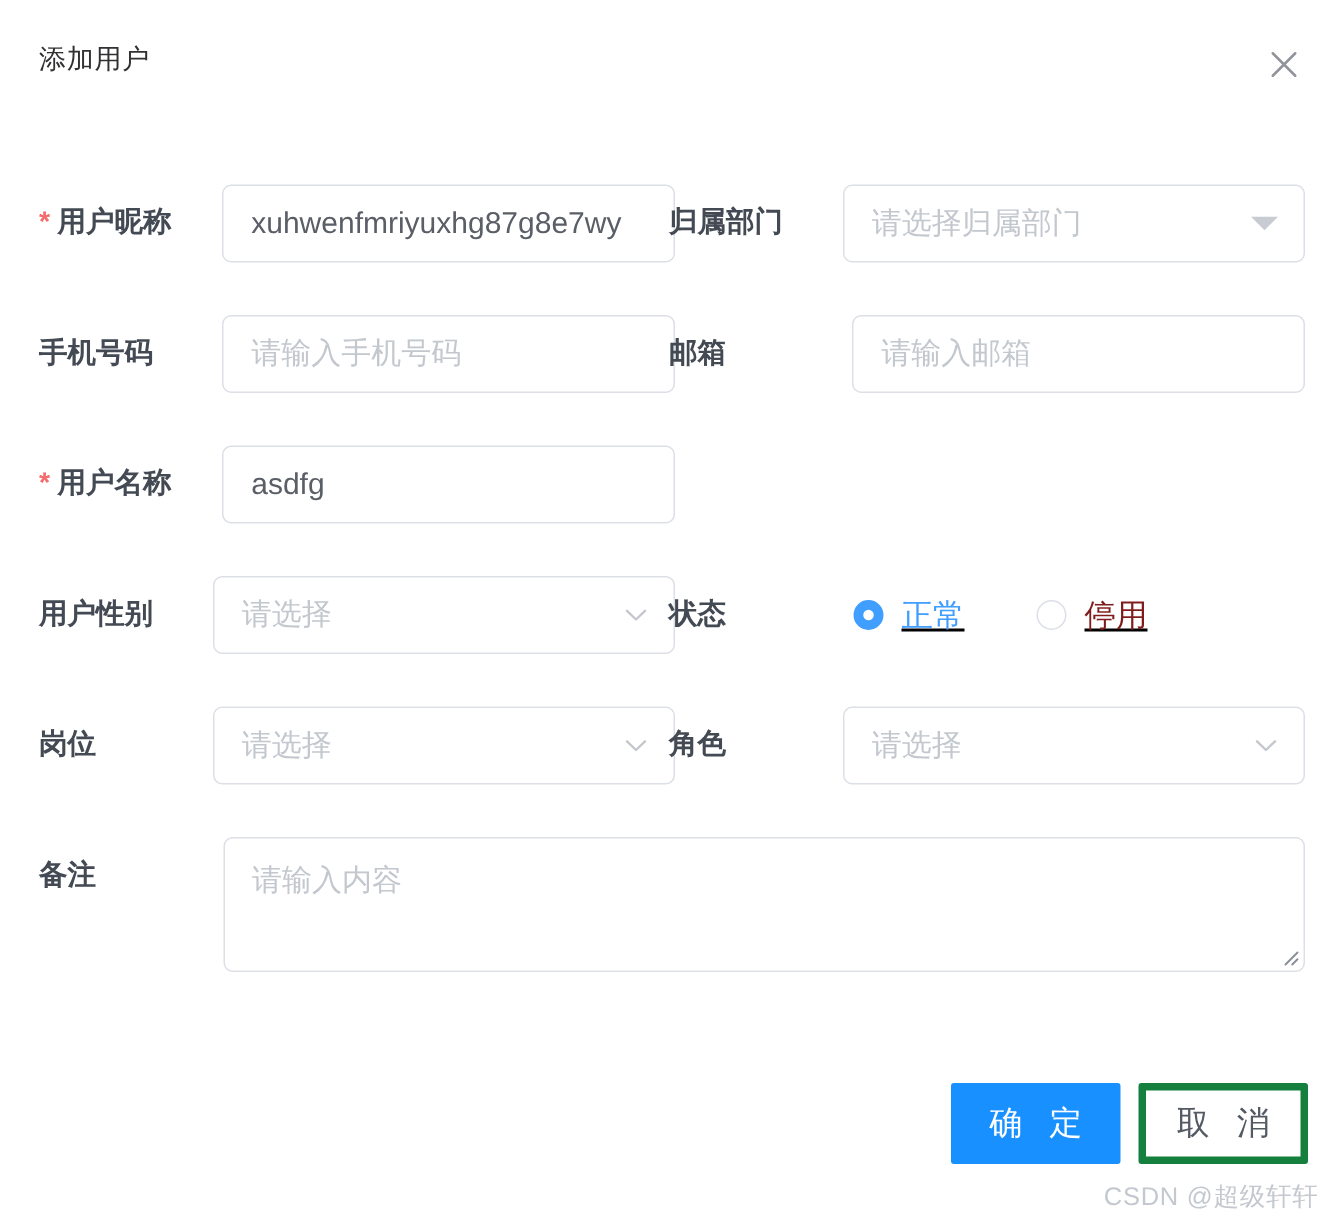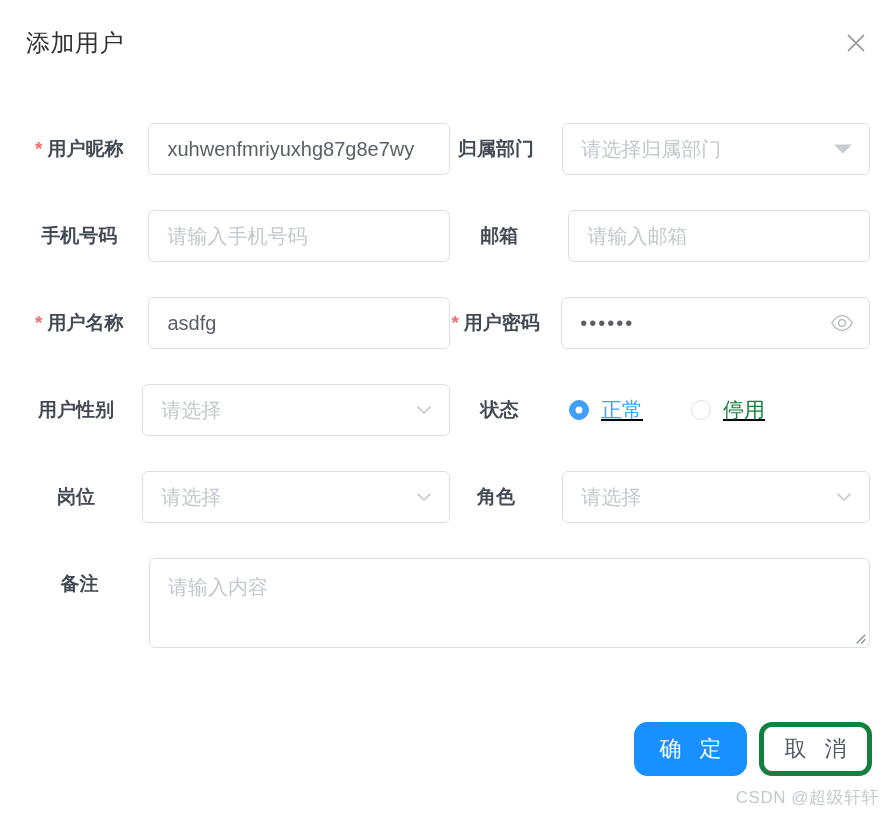--- a/index.html
+++ b/index.html
@@ -18,21 +18,21 @@
     overflow: hidden;
   }
   .dialog-header {
     position: absolute;
     left: 0; top: 0; right: 0;
     height: 90px;
   }
   .dialog-title {
     position: absolute;
     left: 26px; top: 27px;
-    font-size: 24px;
+    font-size: 18px;
     color: #303133;
     font-weight: 400;
     letter-spacing: 0.5px;
   }
   .close-btn {
     position: absolute;
     right: 22px; top: 26px;
     width: 34px; height: 34px;
     display: flex; align-items: center; justify-content: center;
     cursor: pointer;
@@ -54,21 +54,21 @@
     position: absolute;
     top: 0;
     height: 58px;
     display: flex;
     align-items: center;
   }
   .field.left  { left: 26px;  width: 424px; }
   .field.right { left: 446px; width: 424px; }
   .field-label {
     width: 123px;
-    text-align: center;
+    text-align: left;
     padding-right: 16px;
     font-size: 19px;
     font-weight: bold;
     color: #444a54;
     white-space: nowrap;
     line-height: 58px;
     position: relative;
   }
   .req-star {
     color: #f56c6c;
@@ -144,21 +144,21 @@
     position: absolute;
     left: 50%; top: 50%;
     transform: translate(-50%,-50%);
     width: 7px; height: 7px;
     border-radius: 50%;
     background: #ffffff;
   }
   .radio-label {
     margin-left: 12px;
     font-size: 21px;
-    color: #15803d;
+    color: #7f1d1d;
   }
   .radio-item.checked .radio-label { color: #409eff; }
 
   .textarea-row {
     position: absolute;
     left: 0; right: 0;
     height: 100px;
     padding-left: 22px;
   }
   .textarea-field {
@@ -186,21 +186,21 @@
 
   .dialog-footer {
     position: absolute;
     left: 0; right: 0; bottom: 0;
     height: 103px;
   }
   .btn {
     position: absolute;
     top: 12px;
     height: 54px;
-    border-radius: 13px;
+    border-radius: 2px;
     font-size: 22px;
     font-family: "Liberation Sans", "DejaVu Sans", sans-serif;
     cursor: pointer;
     letter-spacing: 6px;
     text-indent: 6px;
     padding: 0;
   }
   .btn-primary {
     left: 634px;
     width: 113px;
@@ -273,32 +273,20 @@
       </div>
     </div>
 
     <div class="form-row" style="top:204px;padding-left:23px;">
       <div class="field left">
         <div class="field-label"><span class="req-star">*</span><span>用户名称</span></div>
         <div class="control">
           <input class="inp" type="text" value="asdfg" style="">
         </div>
       </div>
-      <div class="field right">
-        <div class="field-label"><span class="req-star">*</span><span>用户密码</span></div>
-        <div class="control">
-          <input class="inp password-field" type="text" value="••••••" style="">
-          <span class="eye-toggle">
-            <svg width="24" height="24" viewBox="0 0 24 24" aria-hidden="true">
-              <path d="M1.8 12 C4.8 6.8 8.6 4.6 12 4.6 C15.4 4.6 19.2 6.8 22.2 12 C19.2 17.2 15.4 19.4 12 19.4 C8.6 19.4 4.8 17.2 1.8 12 Z" fill="none" stroke="#b4b8c0" stroke-width="1.4"></path>
-              <circle cx="12" cy="12" r="3.4" fill="none" stroke="#b4b8c0" stroke-width="1.4"></circle>
-            </svg>
-          </span>
-        </div>
-      </div>
     </div>
 
     <div class="form-row" style="top:291px;">
       <div class="field left">
         <div class="field-label">用户性别</div>
         <div class="control">
           <input class="inp has-arrow" type="text" readonly="" placeholder="请选择" style="">
           <span class="arrow-chevron">
             <svg width="20" height="20" viewBox="0 0 20 20" aria-hidden="true">
               <path d="M4 7.2 L10 13 L16 7.2" fill="none" stroke="#c4c8ce" stroke-width="1.6" stroke-linecap="round" stroke-linejoin="round"></path>

